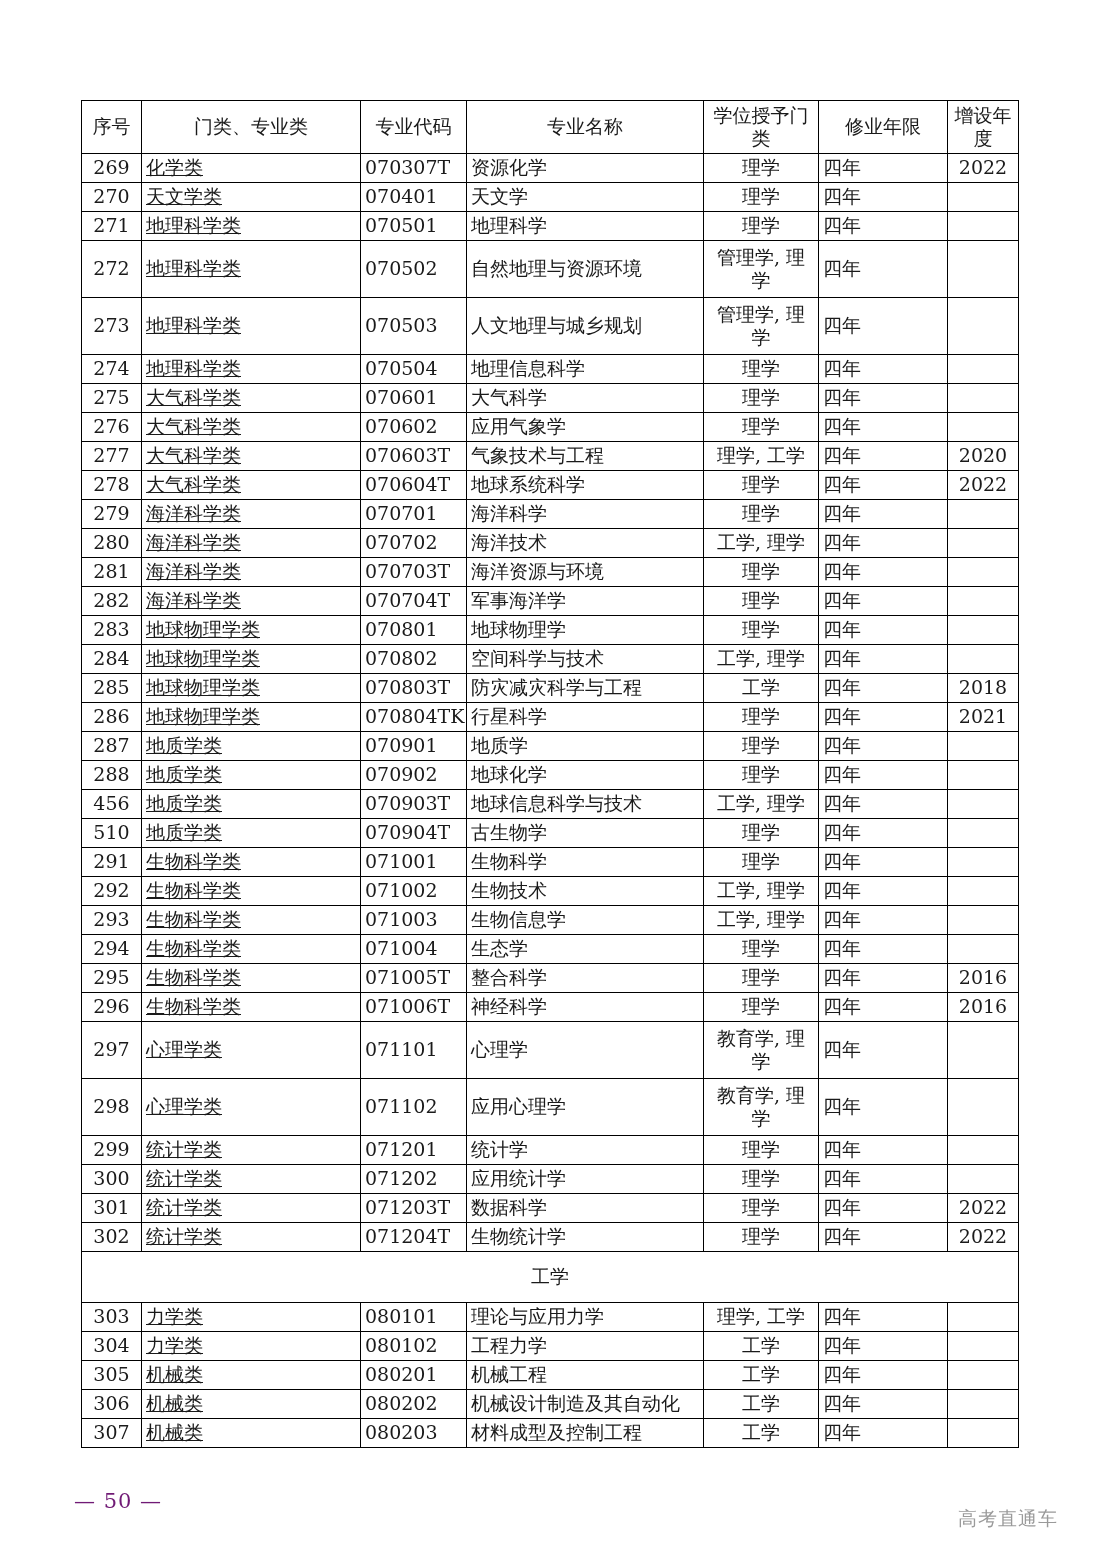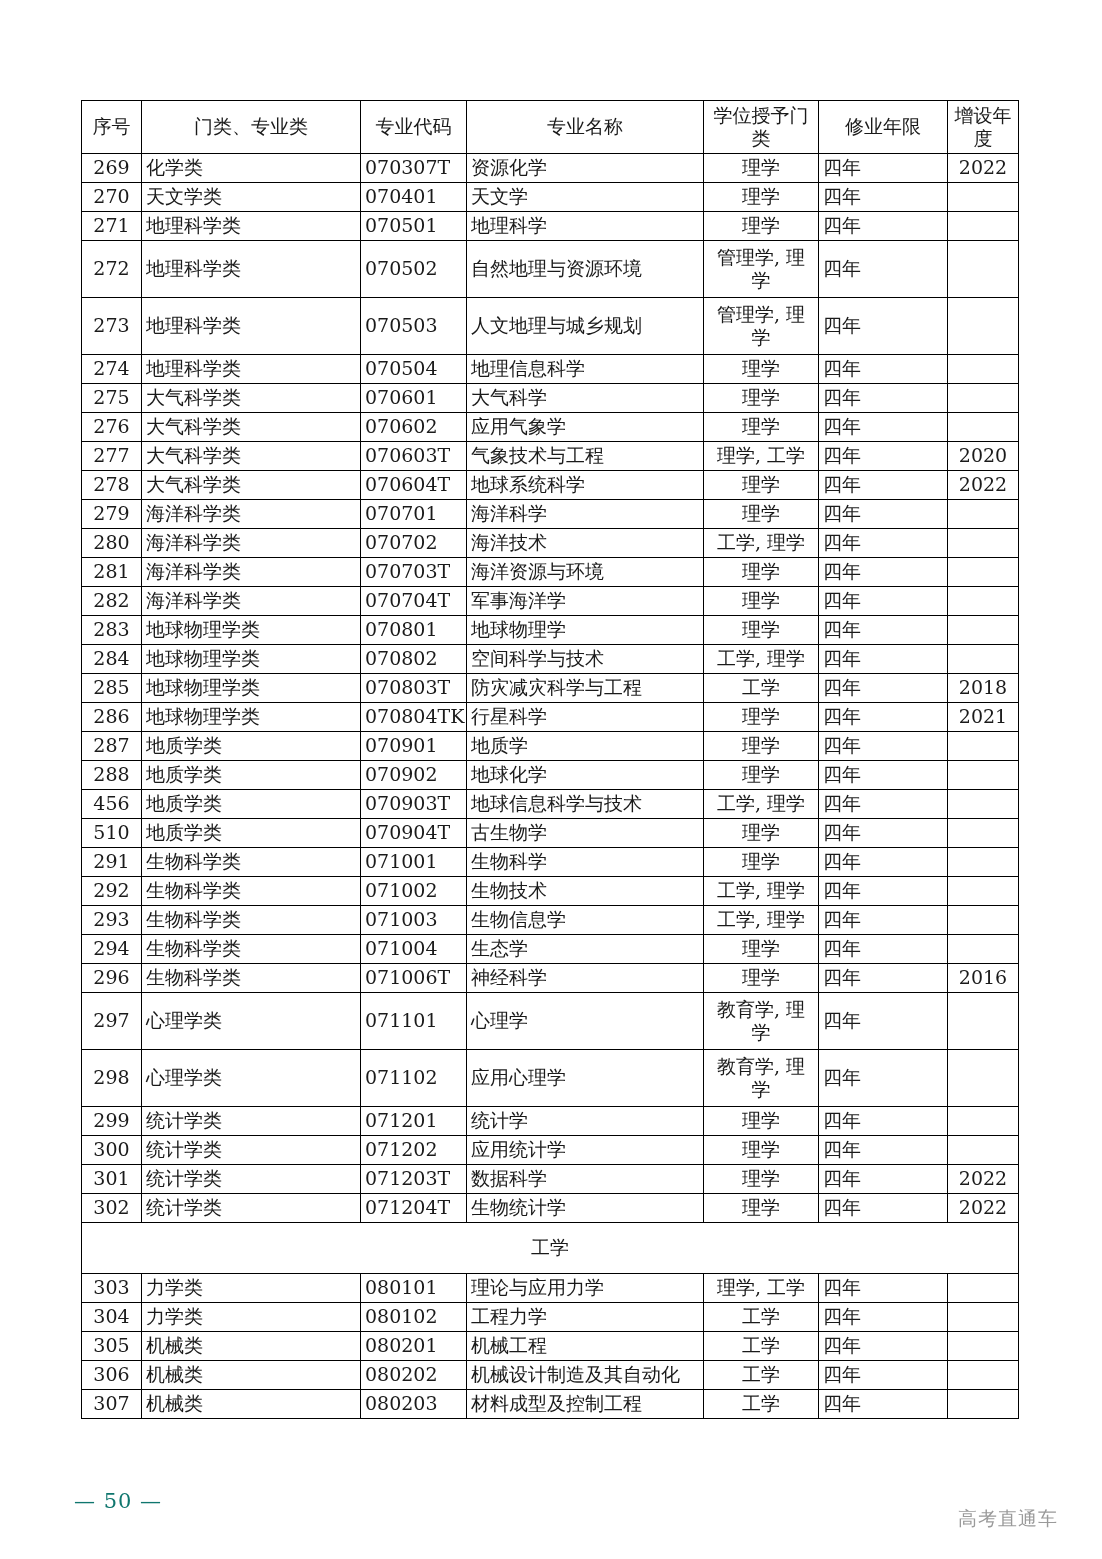--- a/index.html
+++ b/index.html
@@ -56,42 +56,42 @@
   thead th {
     text-align: center;
     font-size: 21px;
     height: 52px;
     line-height: 1.16;
   }
 
   tbody td { height: 28px; }
 
   td.seq    { text-align: center; font-size: 19px; }
-  td.cat    { text-align: left;  padding-left: 7px; }
+  td.cat    { text-align: left;  padding-left: 7px; text-decoration: underline; }
   td.code   { text-align: left;  padding-left: 5px; font-size: 19px; }
   td.name   { text-align: left;  padding-left: 7px; }
   td.degree { text-align: center; margin-top: 8px; }
   td.years  { text-align: left; }
   td.added  { text-align: center; font-size: 19px; }
 
   tr.tall td { height: 56px; }
 
   td.section-head {
     text-align: center;
     height: 50px;
     font-size: 21px;
   }
 
   .page-number {
     position: absolute;
     left: 74px;
     top: 1489px;
     font-size: 21px;
     letter-spacing: 1px;
-    color: #0f766e;
+    color: #701a75;
   }
 
   .watermark {
     position: absolute;
     left: 958px;
     top: 1506px;
     font-size: 19px;
     color: #9a9a9a;
     font-family: "DejaVu Sans", "Liberation Sans", sans-serif;
     letter-spacing: 1px;
@@ -352,20 +352,29 @@
         <tr>
           <td class="seq">294</td>
           <td class="cat">生物科学类</td>
           <td class="code">071004</td>
           <td class="name">生态学</td>
           <td class="degree">理学</td>
           <td class="years">四年</td>
           <td class="added"></td>
         </tr>
         <tr>
+          <td class="seq">295</td>
+          <td class="cat">生物科学类</td>
+          <td class="code">071005T</td>
+          <td class="name">整合科学</td>
+          <td class="degree">理学</td>
+          <td class="years">四年</td>
+          <td class="added">2016</td>
+        </tr>
+        <tr>
           <td class="seq">296</td>
           <td class="cat">生物科学类</td>
           <td class="code">071006T</td>
           <td class="name">神经科学</td>
           <td class="degree">理学</td>
           <td class="years">四年</td>
           <td class="added">2016</td>
         </tr>
         <tr class="tall">
           <td class="seq">297</td>

